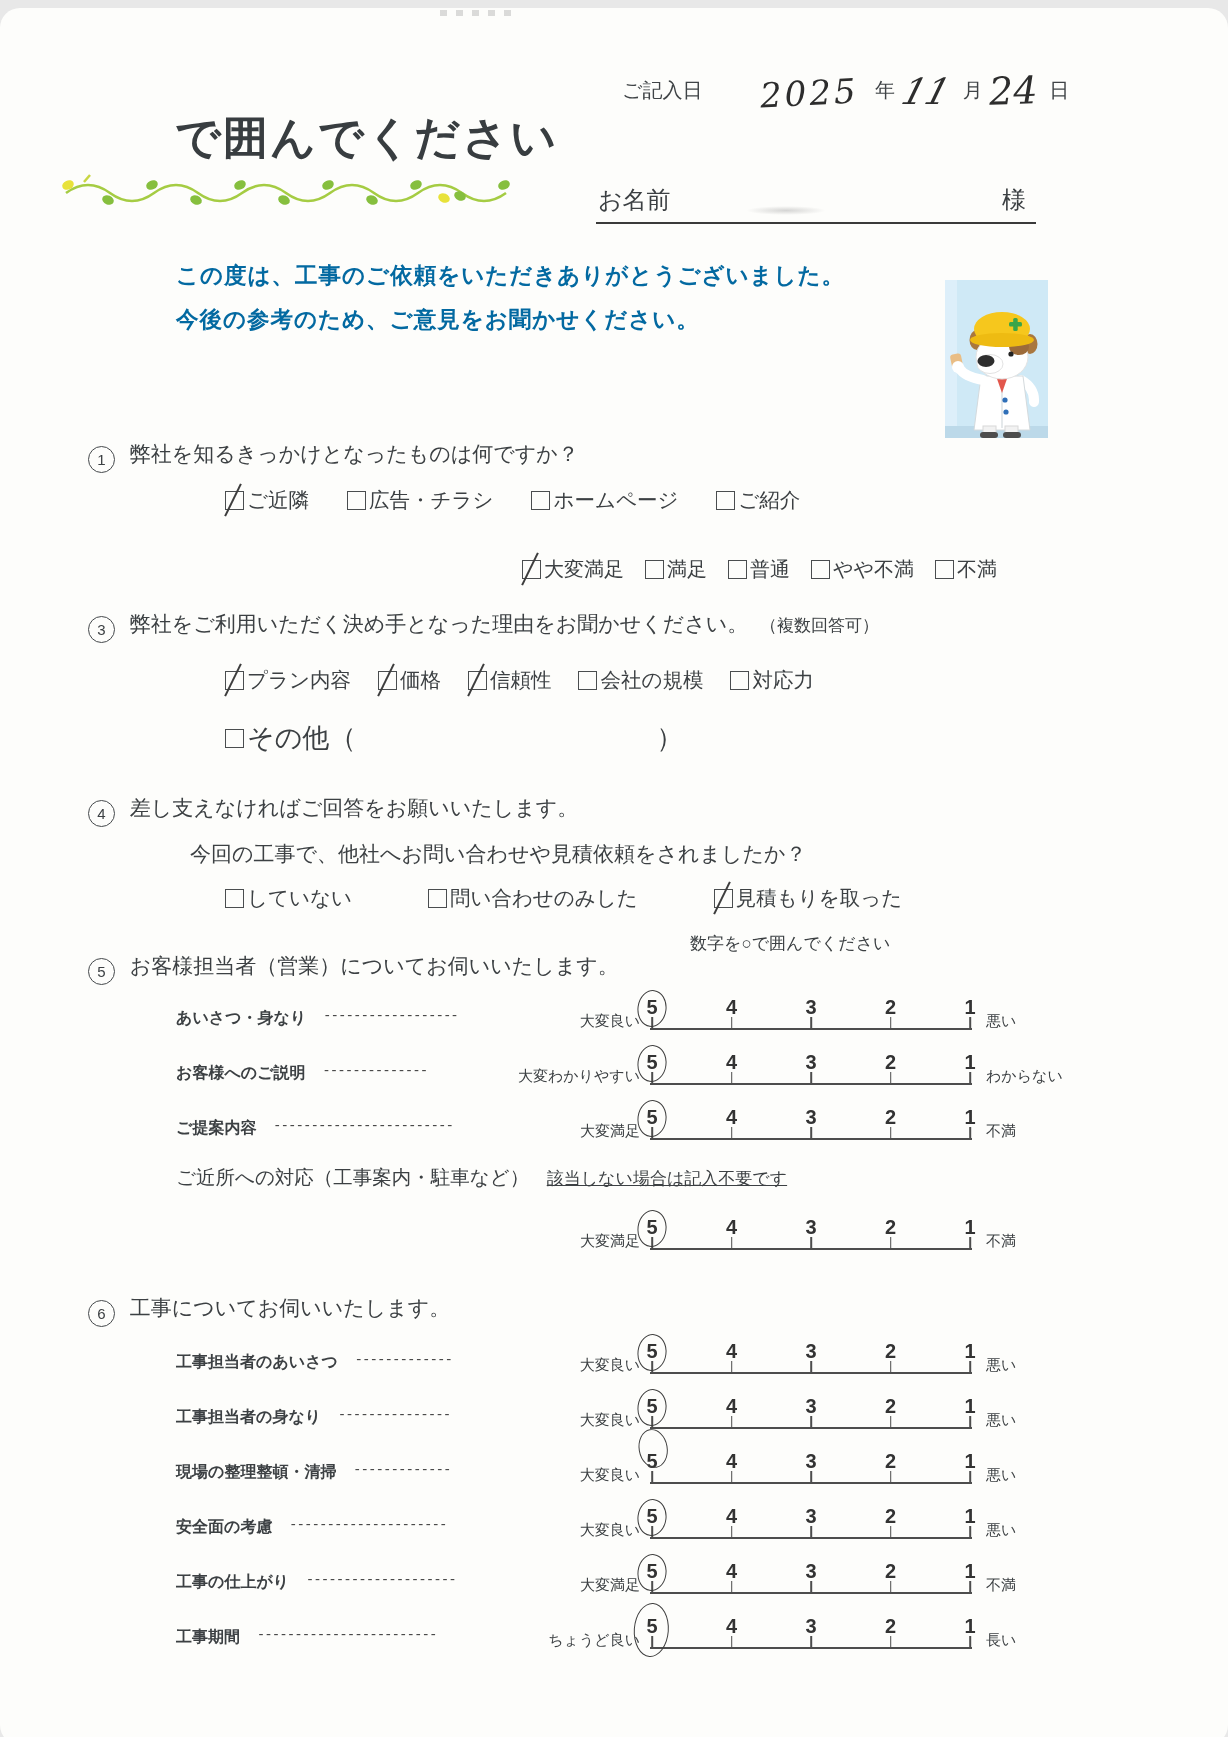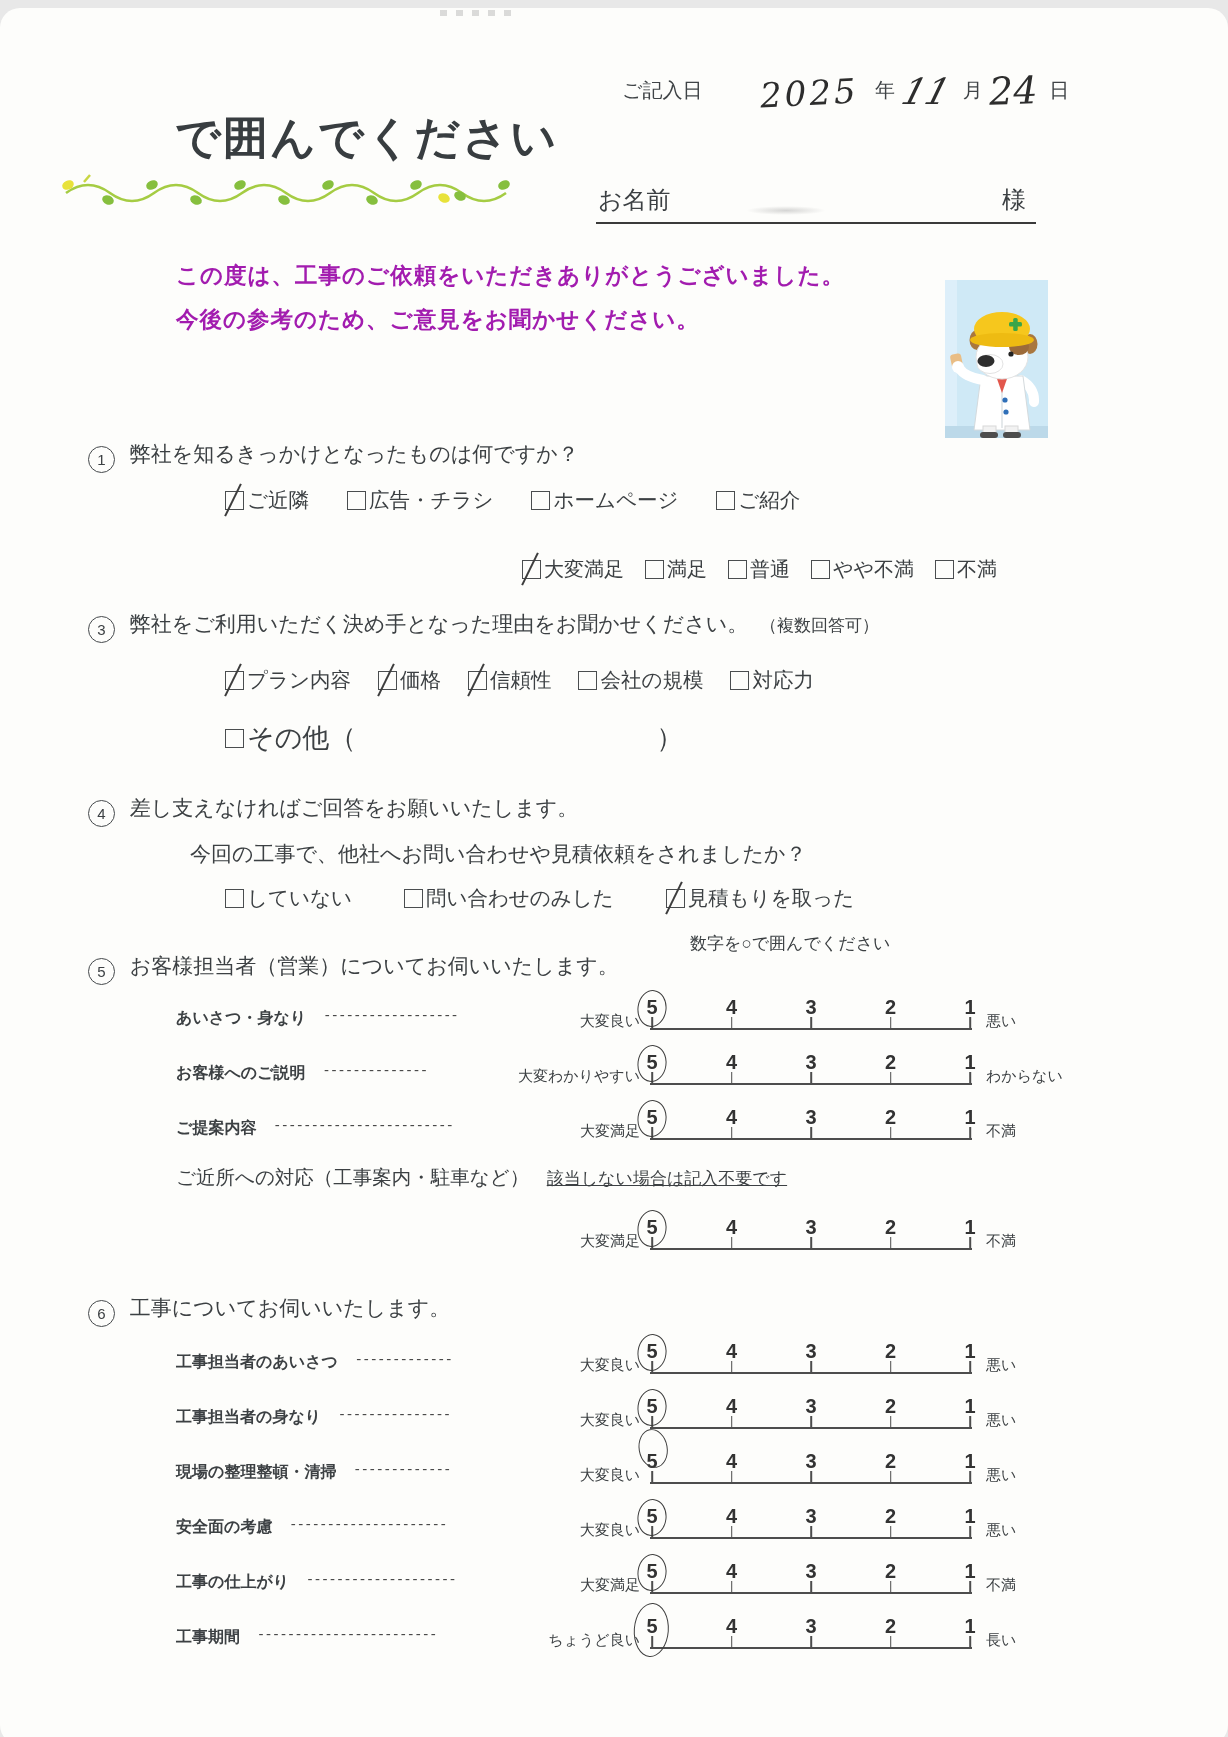--- a/index.html
+++ b/index.html
@@ -32,21 +32,21 @@
   .vine{top:166px;left:60px;}
 
   
   .name-row{top:166px;left:596px;width:440px;height:48px;border-bottom:2.5px solid #3a3a3a;font-size:24px;}
   .name-row .nlabel{position:absolute;left:2px;top:10px;}
   .name-row .sama{position:absolute;right:10px;top:10px;}
   .name-row .smudge{position:absolute;left:150px;top:32px;width:80px;height:9px;
     background:radial-gradient(ellipse at center,rgba(110,110,110,.28),rgba(110,110,110,0) 70%);}
 
   
-  .intro{margin:0;font-size:22.5px;font-weight:600;letter-spacing:1px;color:#a21caf;}
+  .intro{margin:0;font-size:22.5px;font-weight:600;letter-spacing:1px;color:#0369a1;}
   .intro.l1{top:252px;left:176px;}
   .intro.l2{top:296px;left:176px;}
 
   .mascot{top:272px;left:945px;}
 
   
   .q{font-size:21px;white-space:nowrap;}
   .qnum{display:inline-flex;width:25px;height:25px;border:1.6px solid #45494c;border-radius:50%;
     align-items:center;justify-content:center;font-size:15px;margin-right:9px;vertical-align:-4px;}
   .qnote{font-size:17px;margin-left:6px;}
@@ -253,21 +253,21 @@
     <span>その他（</span>
     <span class="paren-gap"></span>
     <span>）</span>
   </label>
 
   <div class="abs q" style="top:786px;left:88px;">
     <span class="qnum">4</span>
     <span>差し支えなければご回答をお願いいたします。</span>
   </div>
   <div class="abs" style="top:832px;left:190px;font-size:21px;">今回の工事で、他社へお問い合わせや見積依頼をされましたか？</div>
-  <div class="abs opts" style="top:876px;left:225px;gap:52px;">
+  <div class="abs opts" style="top:876px;left:225px;gap:76px;">
 
   <label class="opt">
         <span class="cb"></span>
         <span>していない</span>
       </label>
       <label class="opt">
         <span class="cb"></span>
         <span>問い合わせのみした</span>
       </label>
       <label class="opt">

